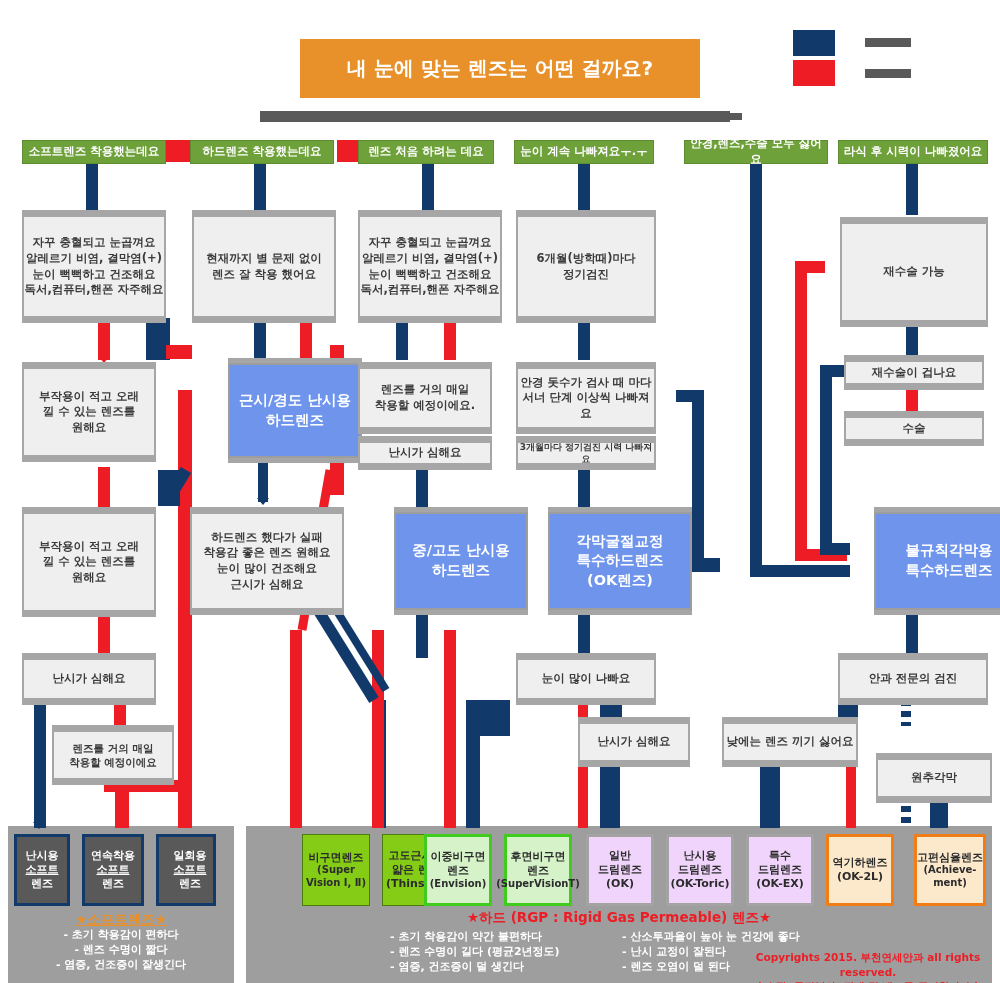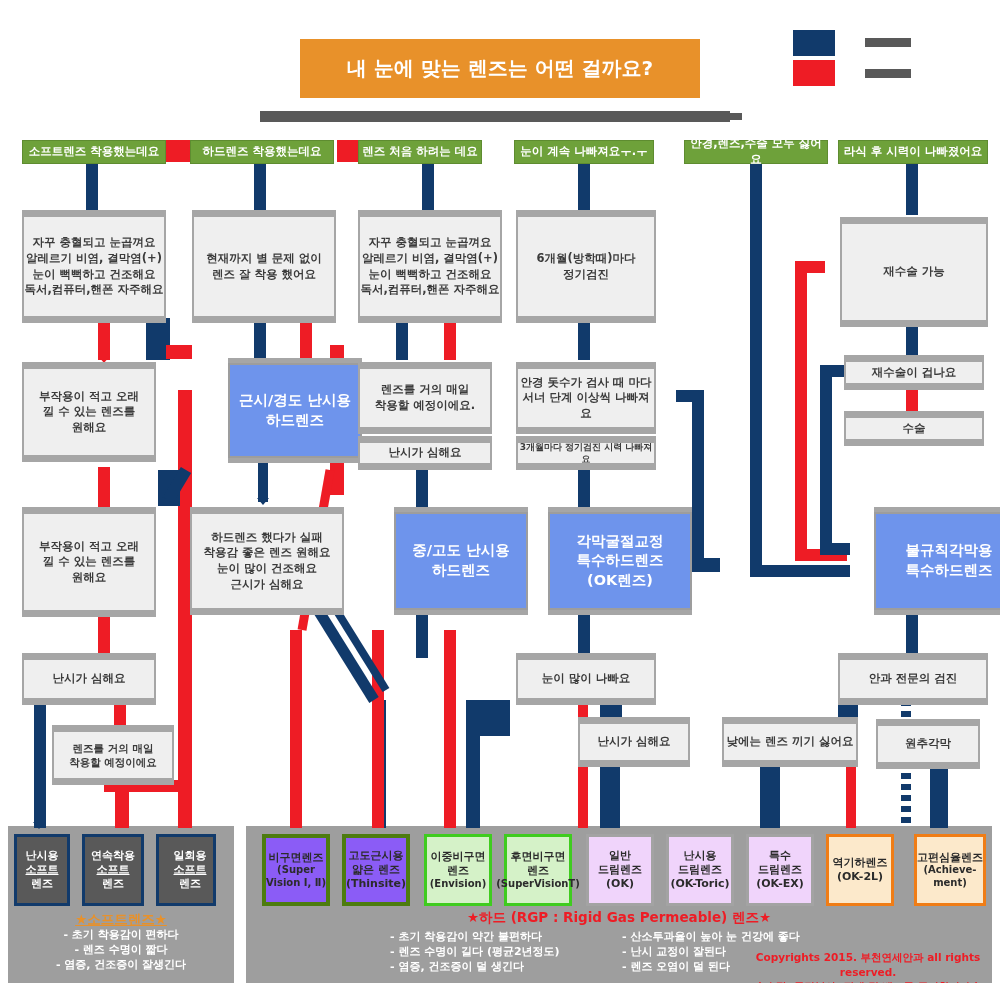--- a/index.html
+++ b/index.html
@@ -143,21 +143,21 @@
     align-items:center;
     justify-content:center;
     text-align:center;
     font-size:11px;
     font-weight:bold;
     line-height:1.25;
     z-index:35;
   }
   .result .sub{font-size:10px;font-weight:bold;}
   .r-soft{background:#595959;color:#ffffff;border:3px solid #113a6b;}
-  .r-pink{background:#8b5cf6;color:#2b2b2b;border:4px solid #4d7c0f;}
+  .r-pink{background:#84cc16;color:#2b2b2b;border:1px solid #4d7c0f;margin-left:40px;}
   .r-green{background:#d5f2c8;color:#2b2b2b;border:3px solid #3fcc1f;}
   .r-purple{background:#f0d4fb;color:#2b2b2b;border:3px solid #a3a3a3;justify-content:center;}
   .r-orange{background:#fce9cb;color:#2b2b2b;border:3px solid #f07d16;}
 
   
   .footer-txt{
     position:absolute;
     z-index:36;
     text-align:center;
     line-height:1.35;
@@ -307,21 +307,21 @@
     <line x1="330" y1="470" x2="302" y2="630" stroke="#ee1c25" stroke-width="9"></line>
     <line x1="186" y1="470" x2="168" y2="500" stroke="#113a6b" stroke-width="12"></line>
   </svg>
 
   <div class="box box-green" style="left:22px;top:140px;width:144px;height:24px;">
     <span>소프트렌즈 착용했는데요</span>
   </div>
   <div class="box box-green" style="left:190px;top:140px;width:144px;height:24px;">
     <span>하드렌즈 착용했는데요</span>
   </div>
-  <div class="box box-green" style="left:358px;top:140px;width:124px;height:24px;">
+  <div class="box box-green" style="left:358px;top:140px;width:136px;height:24px;">
     <span>렌즈 처음 하려는 데요</span>
   </div>
   <div class="box box-green" style="left:514px;top:140px;width:140px;height:24px;">
     <span>눈이 계속 나빠져요ㅜ.ㅜ</span>
   </div>
   <div class="box box-green" style="left:684px;top:140px;width:144px;height:24px;">
     <span>안경,렌즈,수술 모두 싫어요</span>
   </div>
   <div class="box box-green" style="left:838px;top:140px;width:150px;height:24px;">
     <span>라식 후 시력이 나빠졌어요</span>
@@ -440,21 +440,21 @@
   </div>
 
   <div class="box box-gray" style="left:722px;top:722px;width:136px;height:40px;flex-direction:column;">
     <span>낮에는 렌즈 끼기 싫어요</span>
   </div>
 
   <div class="box box-gray" style="left:838px;top:658px;width:150px;height:42px;flex-direction:column;">
     <span>안과 전문의 검진</span>
   </div>
 
-  <div class="box box-gray" style="left:876px;top:724px;width:104px;height:40px;flex-direction:column;text-align:right;">
+  <div class="box box-gray" style="left:876px;top:758px;width:116px;height:40px;flex-direction:column;text-align:right;">
     <span>원추각막</span>
   </div>
 
   <div class="footer-band" style="left:8px;top:826px;width:226px;height:157px;"></div>
   <div class="footer-band" style="left:246px;top:826px;width:746px;height:157px;"></div>
 
   <div class="result r-soft" style="left:14px;top:834px;width:56px;height:72px;">
     <span>난시용</span>
     <span class="underline">소프트</span>
     <span>렌즈</span>

